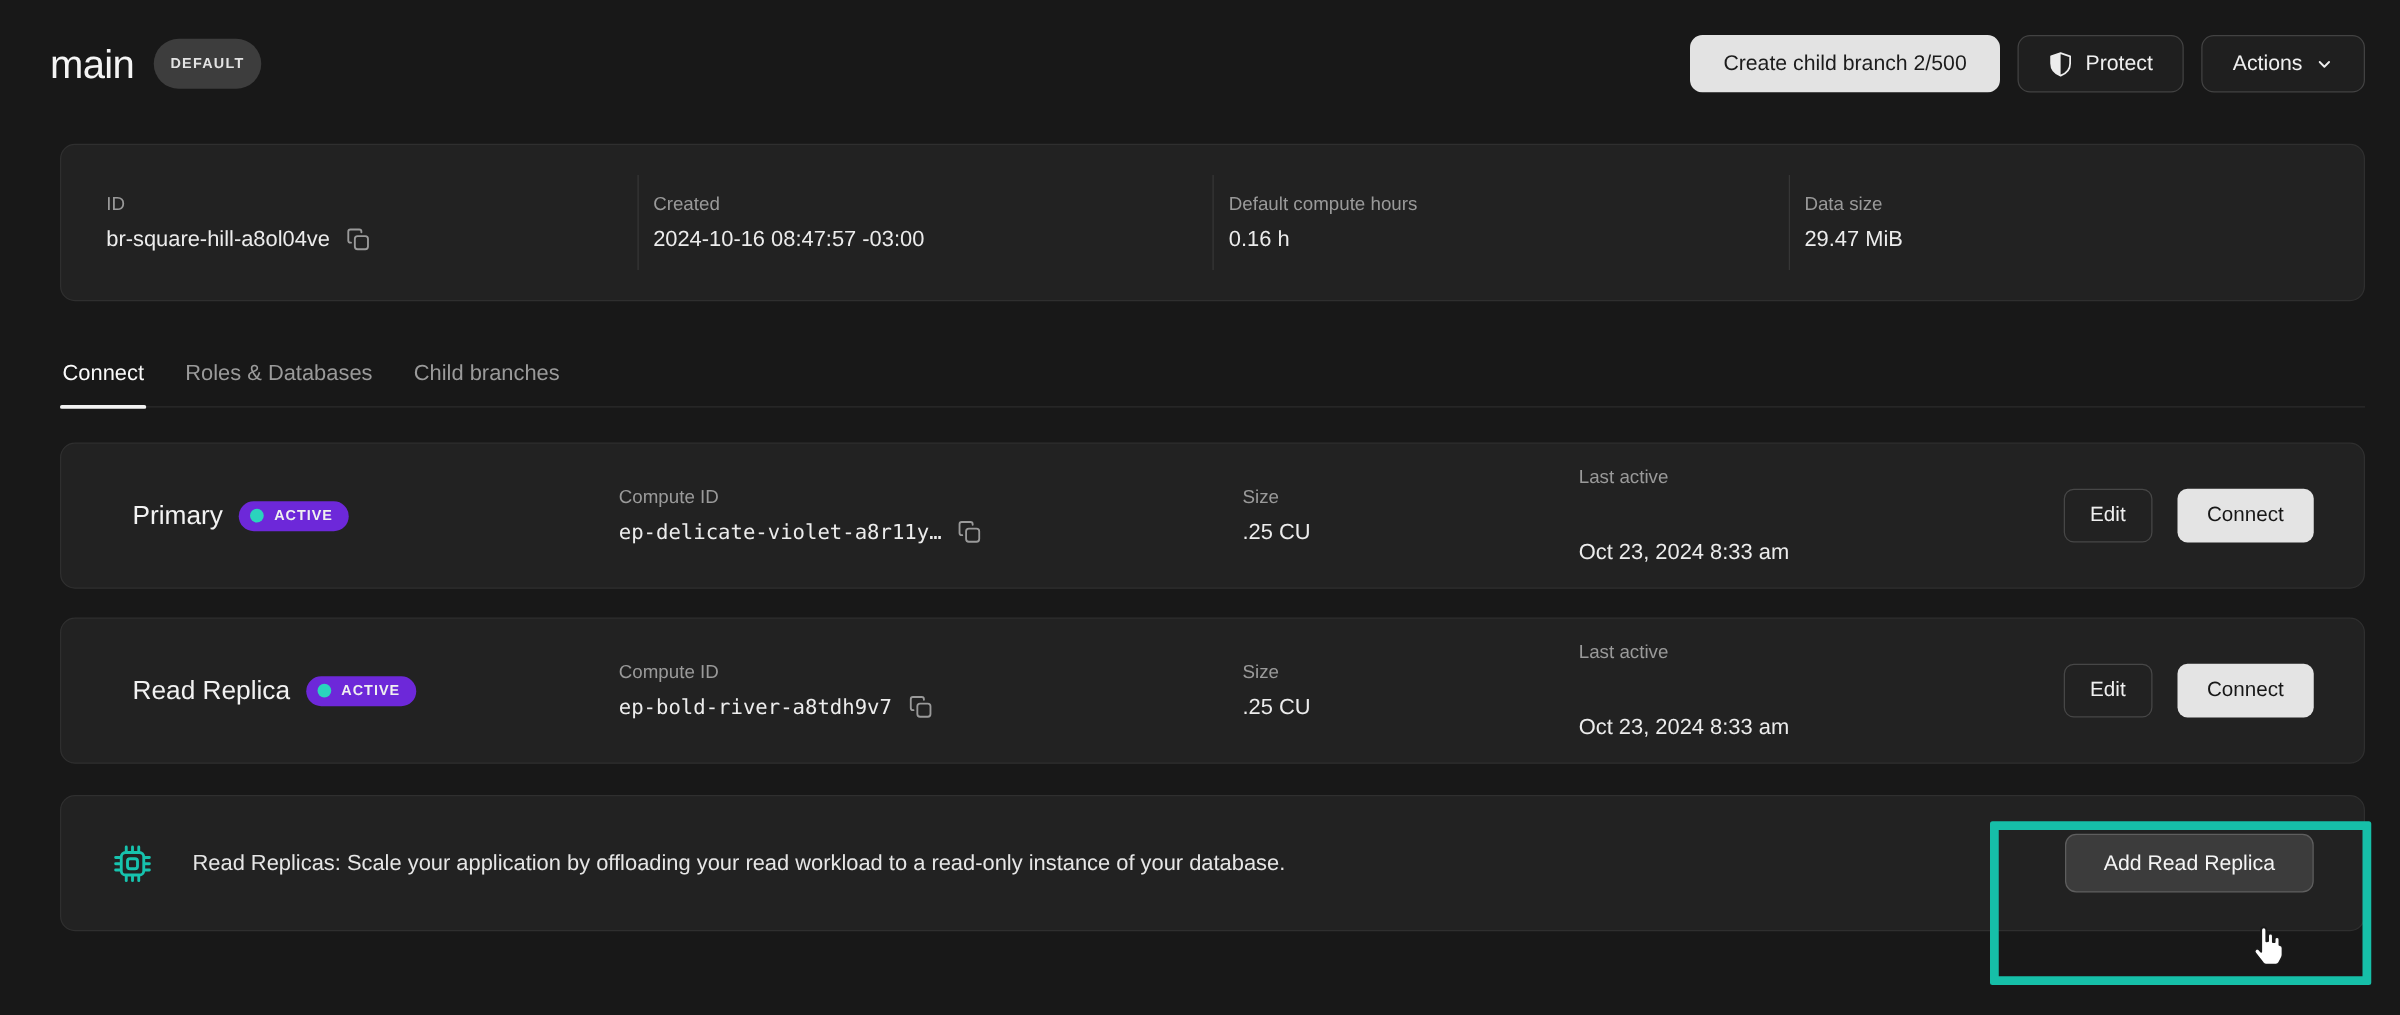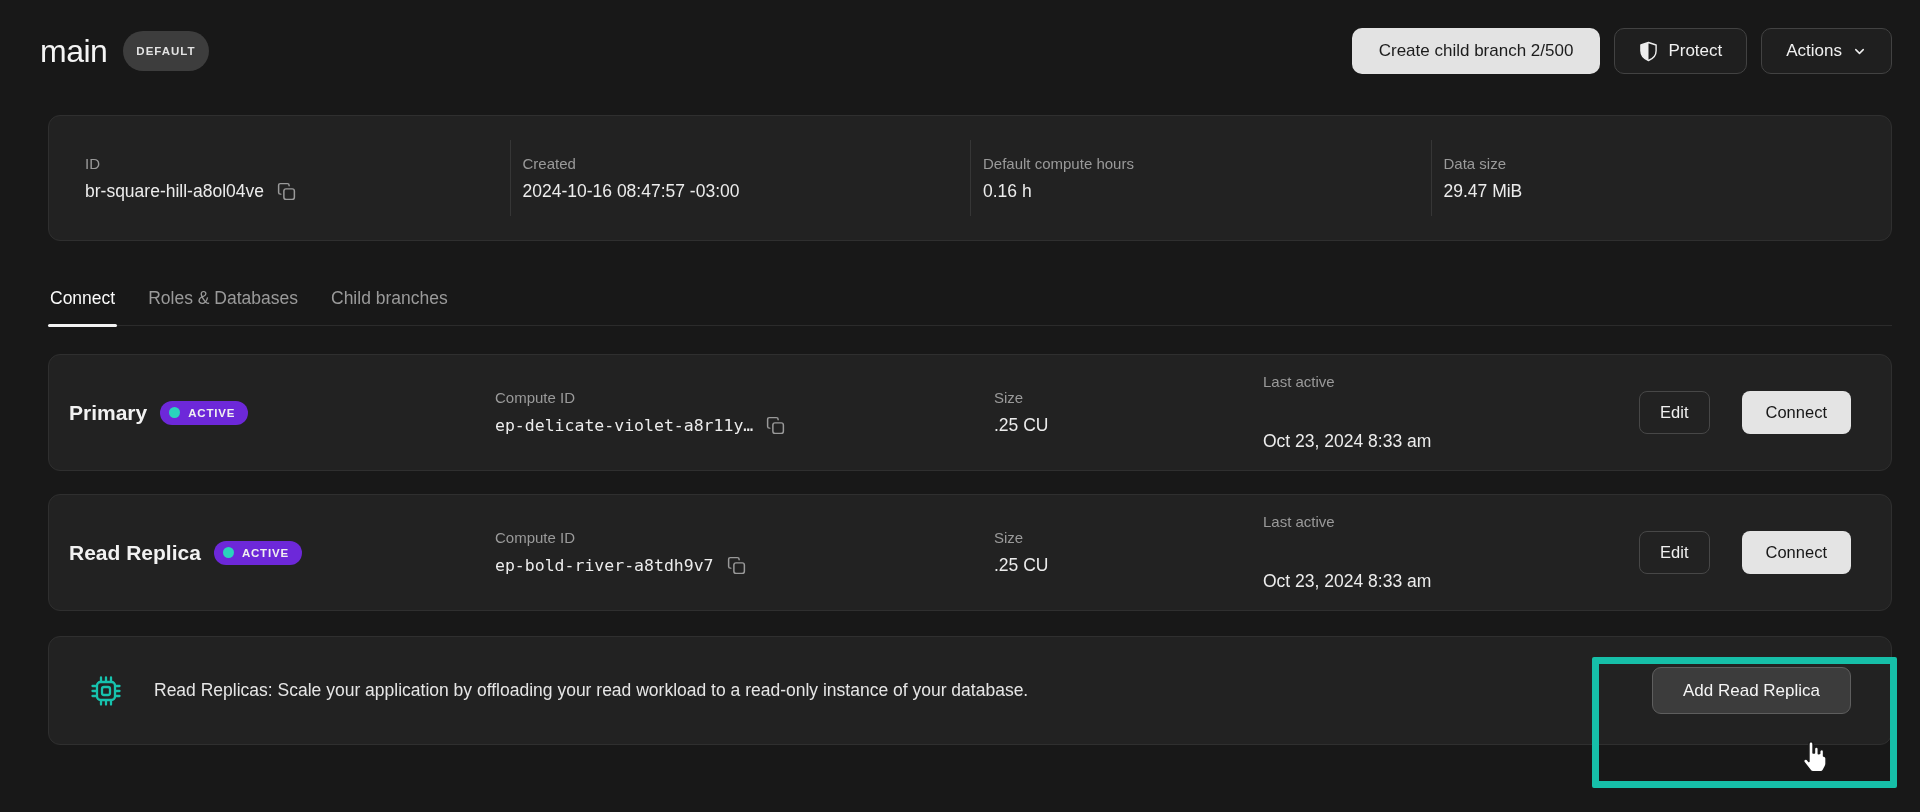--- a/index.html
+++ b/index.html
@@ -139,21 +139,21 @@
     padding: 0 40px 0 20px;
   }
   .row-card.second { margin-top: 23px; }
   .row-name-cell {
     width: 426px;
     display: flex;
     align-items: center;
     gap: 13px;
     padding-left: 0;
   }
-  .row-name { font-size: 21px; font-weight: 700; color: #f2f2f2; padding-left: 0; }
+  .row-name { font-size: 21px; font-weight: 400; color: #f2f2f2; padding-left: 0; margin-left: 37px; }
   .status-badge {
     display: inline-flex;
     align-items: center;
     gap: 8px;
     background: #6d28d9;
     border-radius: 999px;
     padding: 6px 13px 6px 9px;
   }
   .status-dot {
     width: 11px; height: 11px;
@@ -168,21 +168,21 @@
   }
   .row-col { display: flex; flex-direction: column; justify-content: center; }
   .col-compute { width: 499px; }
   .col-size { width: 269px; }
   .col-last { flex: 1; gap: 32px; }
   .mono-value {
     font-family: "DejaVu Sans Mono", "Liberation Mono", monospace;
     font-size: 16.5px;
     color: #ececec;
   }
-  .row-buttons { display: flex; align-items: flex-start; gap: 32px; }
+  .row-buttons { display: flex; align-items: flex-start; gap: 20px; }
   .btn-edit {
     height: 43px;
     padding: 0 20px;
     background: transparent;
     border: 1px solid #474747;
     border-radius: 8px;
     color: #f0f0f0;
     font-size: 16.5px;
     font-weight: 500;
     cursor: pointer;

